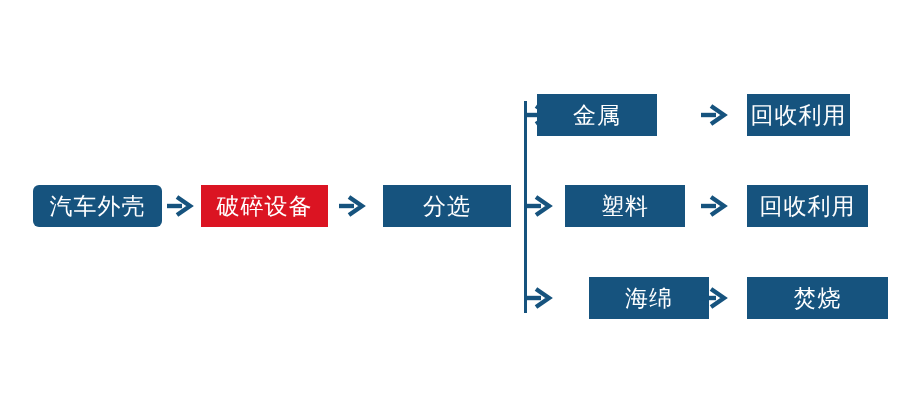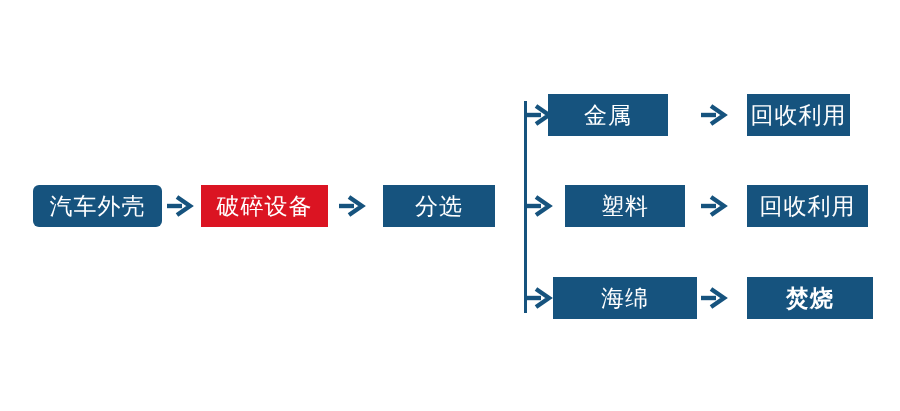--- a/index.html
+++ b/index.html
@@ -53,29 +53,29 @@
     <polyline points="11,3 24,12 11,21"></polyline>
   </svg>
 
   <div class="box red" style="left:201px; top:185px; width:127px;">破碎设备</div>
 
   <svg class="arrow" style="left:338px; top:194px;" viewBox="0 0 30 24">
     <line x1="1" y1="12" x2="16" y2="12"></line>
     <polyline points="11,3 24,12 11,21"></polyline>
   </svg>
 
-  <div class="box blue" style="left:383px; top:185px; width:112px;">分选</div>
+  <div class="box blue" style="left:383px; top:185px; width:128px;">分选</div>
 
   <div class="vline" style="left:524px; top:101px; height:212px;"></div>
 
   <svg class="arrow" style="left:525px; top:103px;" viewBox="0 0 30 24">
     <line x1="1" y1="12" x2="16" y2="12"></line>
     <polyline points="11,3 24,12 11,21"></polyline>
   </svg>
-  <div class="box blue" style="left:548px; top:94px; width:120px;">金属</div>
+  <div class="box blue" style="left:537px; top:94px; width:120px;">金属</div>
   <svg class="arrow" style="left:700px; top:103px;" viewBox="0 0 30 24">
     <line x1="1" y1="12" x2="16" y2="12"></line>
     <polyline points="11,3 24,12 11,21"></polyline>
   </svg>
   <div class="box blue" style="left:747px; top:94px; width:103px;">回收利用</div>
 
   <svg class="arrow" style="left:525px; top:194px;" viewBox="0 0 30 24">
     <line x1="1" y1="12" x2="16" y2="12"></line>
     <polyline points="11,3 24,12 11,21"></polyline>
   </svg>
@@ -83,20 +83,20 @@
   <svg class="arrow" style="left:700px; top:194px;" viewBox="0 0 30 24">
     <line x1="1" y1="12" x2="16" y2="12"></line>
     <polyline points="11,3 24,12 11,21"></polyline>
   </svg>
   <div class="box blue" style="left:747px; top:185px; width:121px;">回收利用</div>
 
   <svg class="arrow" style="left:525px; top:286px;" viewBox="0 0 30 24">
     <line x1="1" y1="12" x2="16" y2="12"></line>
     <polyline points="11,3 24,12 11,21"></polyline>
   </svg>
-  <div class="box blue" style="left:553px; top:277px; width:144px;">海绵</div>
+  <div class="box blue" style="left:589px; top:277px; width:120px;">海绵</div>
   <svg class="arrow" style="left:700px; top:286px;" viewBox="0 0 30 24">
     <line x1="1" y1="12" x2="16" y2="12"></line>
     <polyline points="11,3 24,12 11,21"></polyline>
   </svg>
-  <div class="box blue" style="left:747px; top:277px; width:126px;font-weight:bold;">焚烧</div>
+  <div class="box blue" style="left:747px; top:277px; width:141px;">焚烧</div>
 
 </div>
 
 </body></html>

